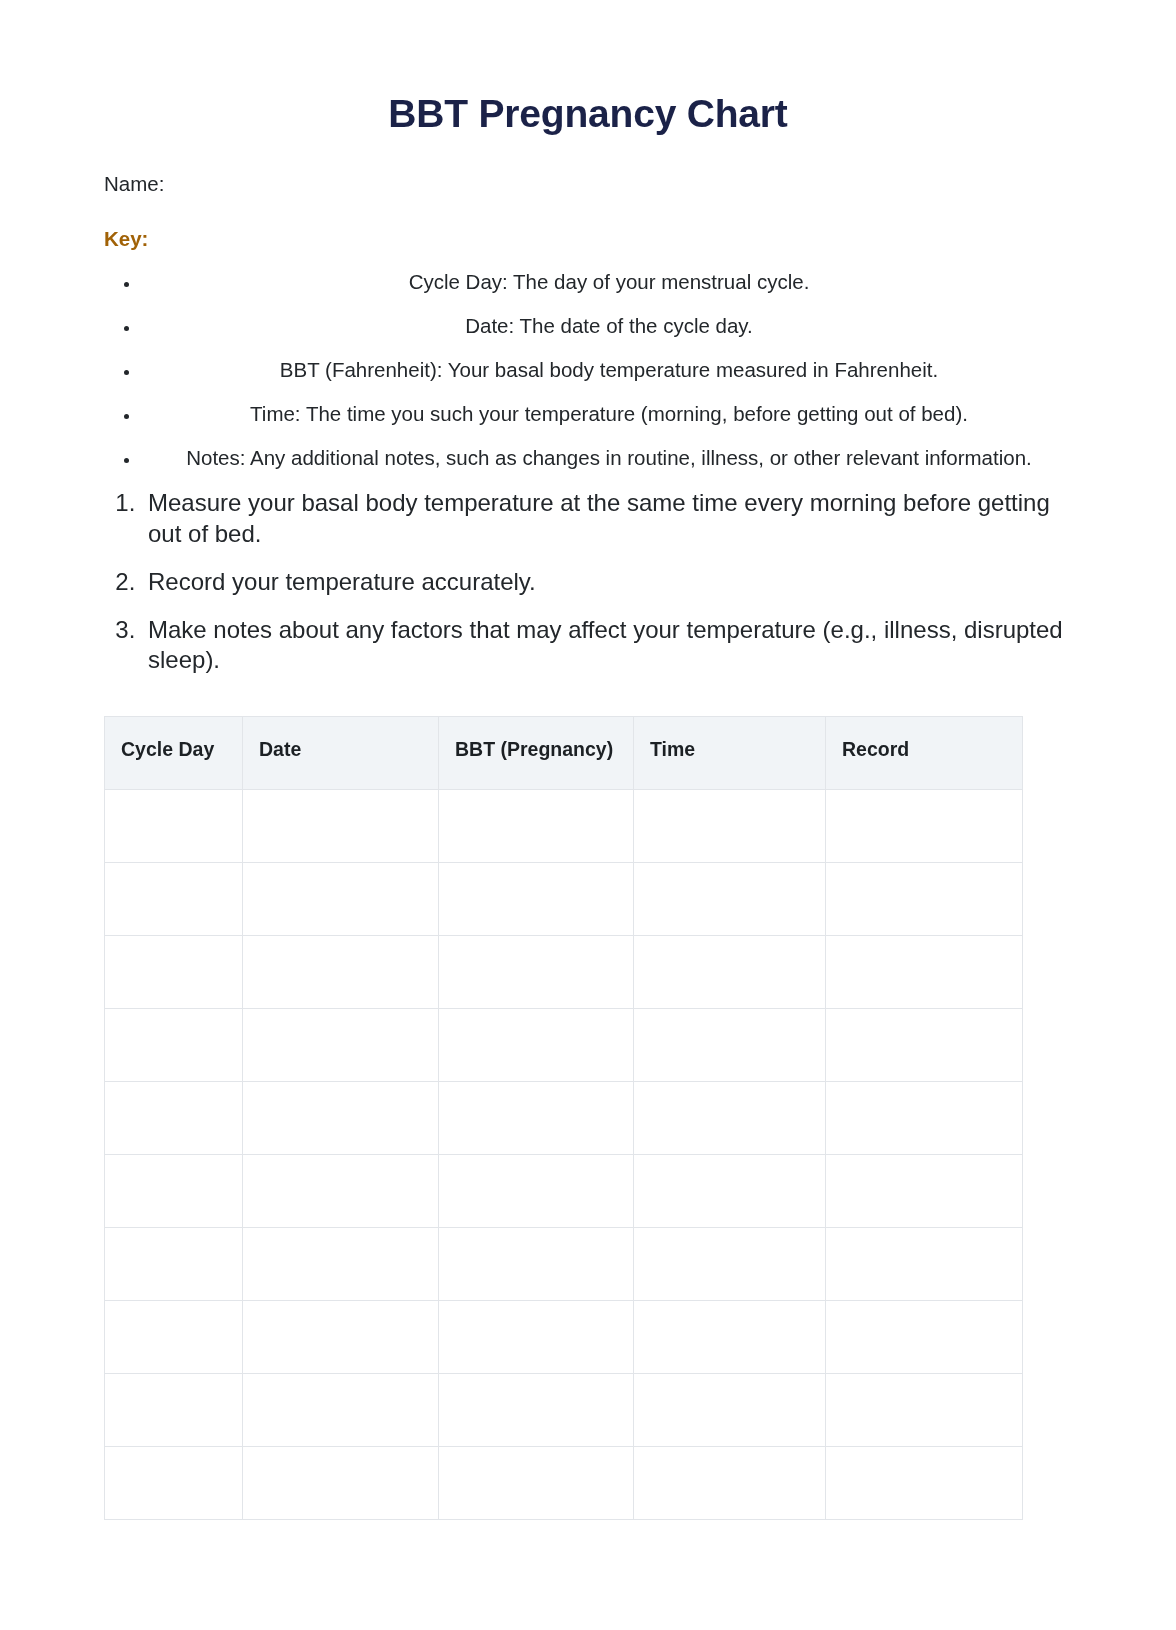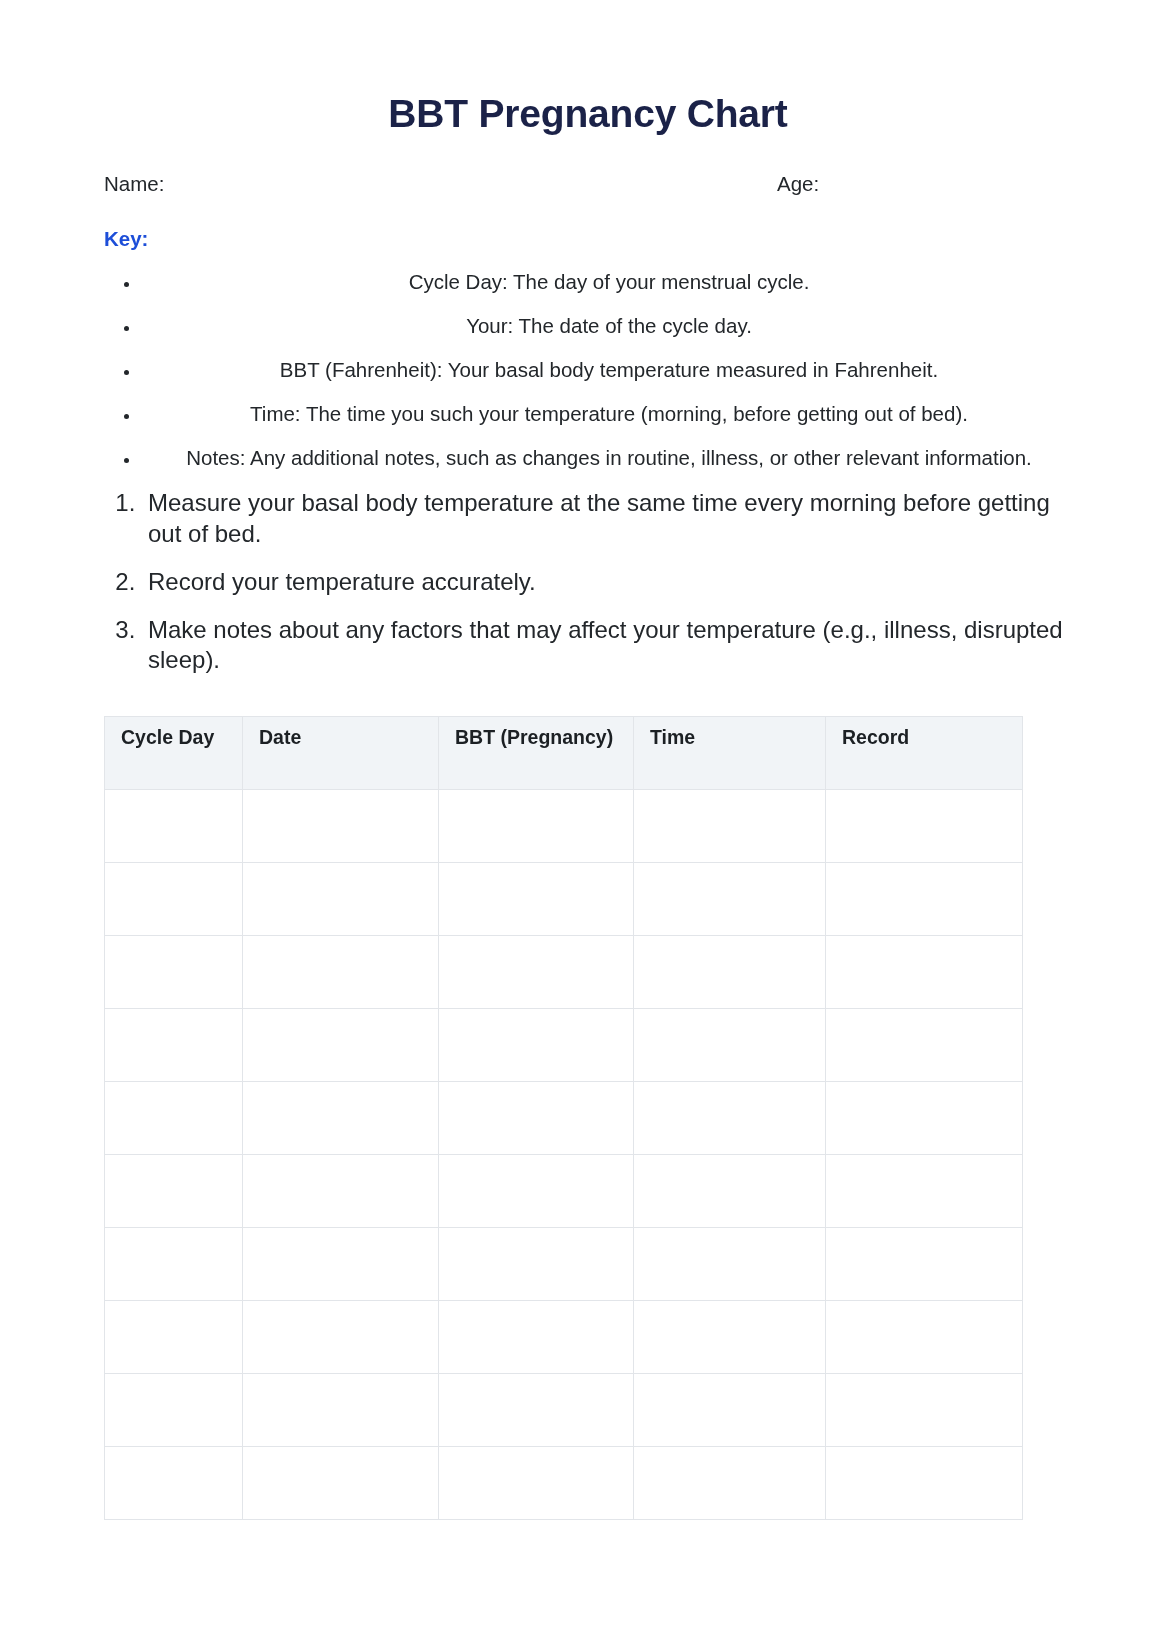--- a/index.html
+++ b/index.html
@@ -43,21 +43,21 @@
     width: 673px;
     flex: 0 0 673px;
   }
   .id-age {
     flex: 1 1 auto;
   }
   .section-heading {
     margin: 26px 0 0 0;
     font-size: 20.5px;
     font-weight: bold;
-    color: #1d4ed8;
+    color: #a16207;
     line-height: 1.4;
   }
   ul.key-list {
     margin: 16px 0 0 0;
     padding-left: 36px;
     list-style-type: disc;
     text-align: center;
   }
   ul.key-list li {
     font-size: 20.5px;
@@ -92,21 +92,21 @@
   table.bbt-table td {
     border: 1px solid #e2e5e9;
     vertical-align: top;
     text-align: left;
   }
   table.bbt-table thead th {
     background: #f1f4f7;
     font-size: 19.5px;
     font-weight: bold;
     color: #1c2024;
-    padding: 8px 0 16px 16px;
+    padding: 20px 0 16px 16px;
     height: 73px;
     box-sizing: border-box;
     line-height: 1.28;
   }
   table.bbt-table tbody td {
     height: 72px;
     padding: 0;
   }
   col.c-cycle { width: 138px; }
   col.c-date  { width: 196px; }
@@ -116,28 +116,27 @@
 </style>
 </head>
 <body>
 
 <div class="page">
 
   <h1 class="doc-title">BBT Pregnancy Chart</h1>
 
   <div class="id-row">
     <span class="id-name">Name:</span>
-    <span class="id-age">Age:</span>
   </div>
 
   <div class="section-heading">Key:</div>
 
   <ul class="key-list">
     <li>Cycle Day: The day of your menstrual cycle.</li>
-    <li>Your: The date of the cycle day.</li>
+    <li>Date: The date of the cycle day.</li>
     <li>BBT (Fahrenheit): Your basal body temperature measured in Fahrenheit.</li>
     <li>Time: The time you such your temperature (morning, before getting out of bed).</li>
     <li>Notes: Any additional notes, such as changes in routine, illness, or other relevant information.</li>
   </ul>
 
 
   <ol class="instr-list">
     <li>Measure your basal body temperature at the same time every morning before getting out of bed.</li>
     <li>Record your temperature accurately.</li>
     <li>Make notes about any factors that may affect your temperature (e.g., illness, disrupted sleep).</li>

